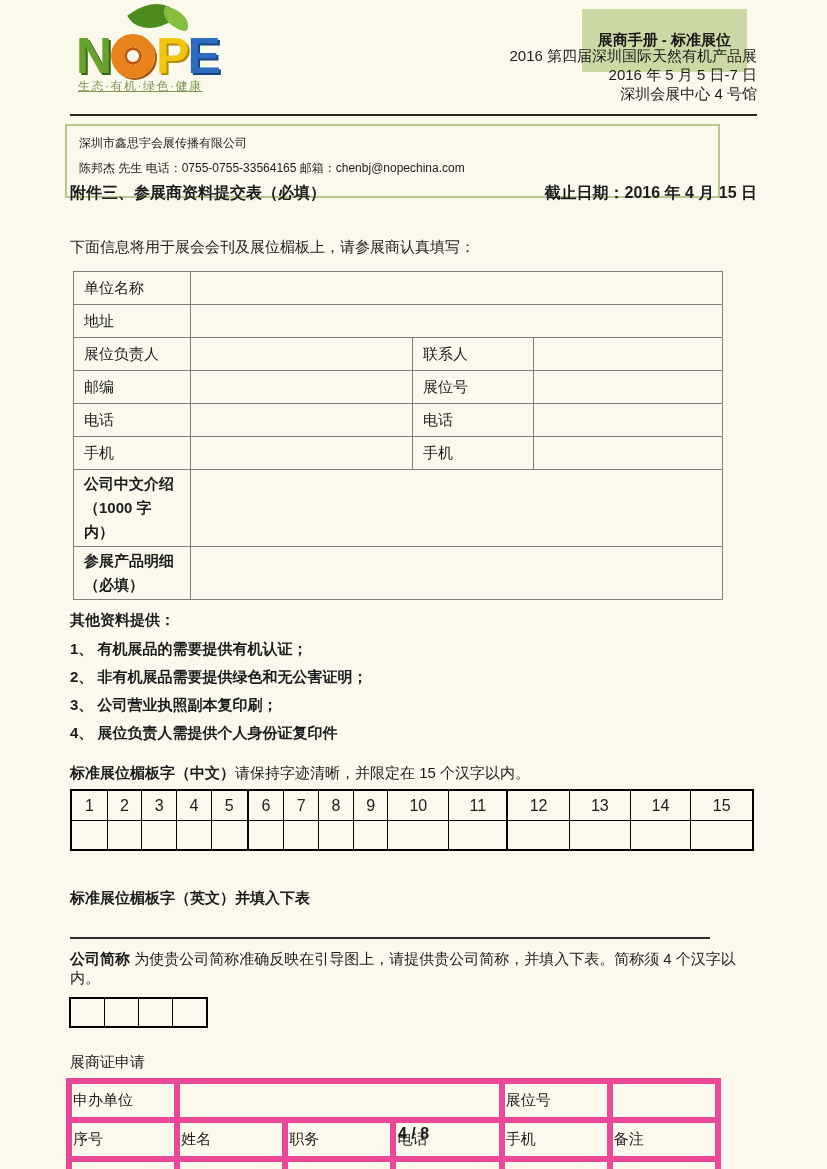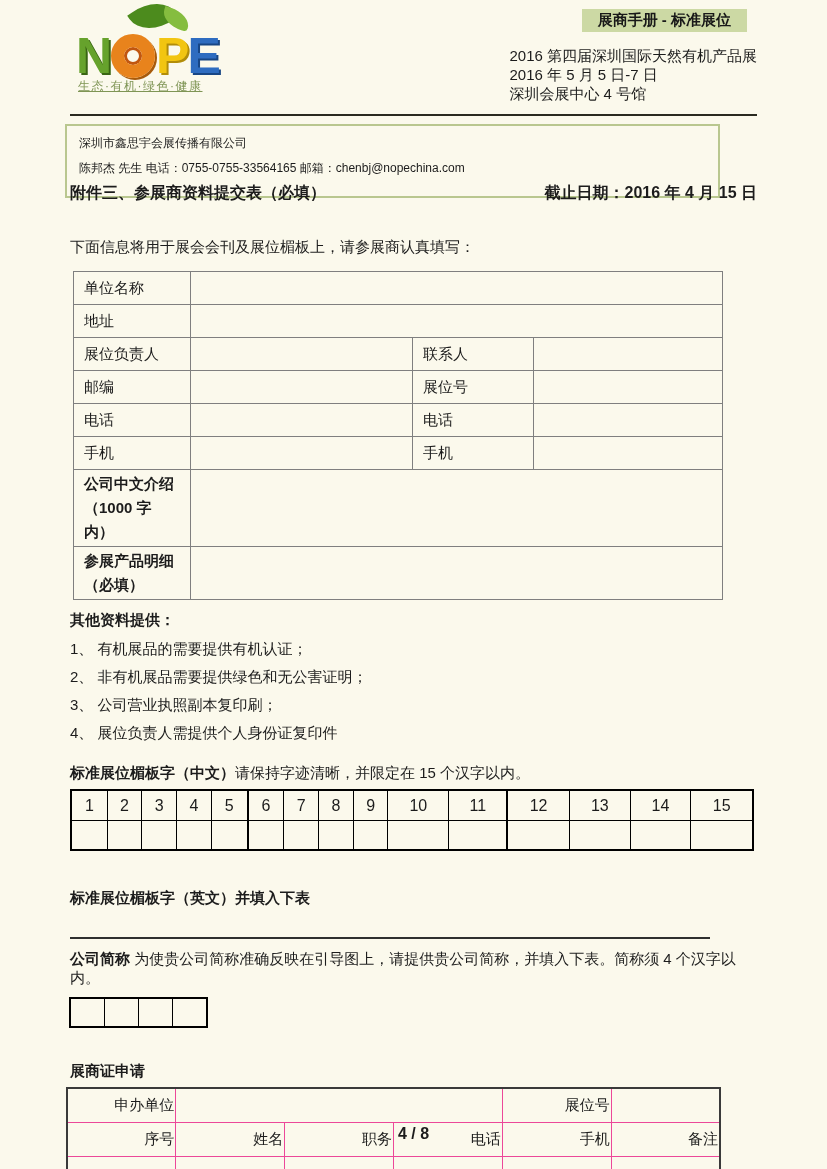--- a/index.html
+++ b/index.html
@@ -22,58 +22,58 @@
   .logo-letters{position:absolute;left:4px;top:26px;display:flex;align-items:center;}
   .logo-letter{font-size:50px;font-weight:bold;line-height:56px;letter-spacing:-2px;}
   .l-n{color:#66a22c;text-shadow:2px 2px 0 #396513;}
   .l-p{color:#f2c511;text-shadow:2px 2px 0 #b28d08;}
   .l-e{color:#2e6cc0;text-shadow:2px 2px 0 #174685;}
   .l-o{display:inline-block;width:18px;height:18px;border:13px solid #e8831c;
        border-radius:50%;margin:0 1px;box-shadow:2px 2px 0 #a85b0c, inset 0 0 0 3px #c1560f;}
   .tagline{position:absolute;left:6px;bottom:3px;color:#7f9555;font-size:12px;
            letter-spacing:1.5px;text-decoration:underline;}
   .badge{position:absolute;top:9px;right:10px;background:#ccd9a4;color:#181818;
-         font-weight:bold;font-size:15px;padding:2px 16px;}
-  .event-info{position:absolute;right:0;top:46px;line-height:19px;font-size:15px;}
+         font-weight:bold;font-size:15px;padding:22px 16px;}
+  .event-info{position:absolute;right:0;top:46px;text-align:right;line-height:19px;font-size:15px;}
   
   .contact-box{margin-left:-5px;margin-top:8px;width:655px;box-sizing:border-box;
                border:2px solid #b9c78f;padding:5px 12px 15px 12px;line-height:25px;font-size:12px;}
   .attachment-row{position:relative;margin-top:-15px;display:flex;
                   justify-content:space-between;font-weight:bold;font-size:16px;text-align:center;}
   .intro{margin-top:34px;}
   
   table{border-collapse:collapse;}
   .info-table{margin-top:14px;margin-left:3px;width:650px;table-layout:fixed;}
   .info-table td{border:1px solid #7f7f7f;padding:2px 10px;vertical-align:middle;}
   .info-table tr.short td{height:28px;}
   .info-table tr.tall td{height:48px;}
   .info-table td.blabel{font-weight:bold;line-height:24px;}
   
   .other-title{margin-top:11px;font-weight:bold;}
-  .other-item{margin-top:9px;line-height:19px;}
+  .other-item{margin-top:9px;line-height:19px;font-weight:bold;}
   
   .meiban-title{margin-top:22px;}
   .meiban-title b{font-weight:bold;}
   .cn-table{margin-top:6px;width:684px;border:2px solid #000;}
   .cn-table td{border:1px solid #000;text-align:center;font-size:16px;}
   .cn-table td.thick{border-right-width:2px;}
   .cn-table tr.nums td{height:27px;}
   .cn-table tr.blank td{height:26px;}
   
   .en-title{margin-top:38px;font-weight:bold;}
   .en-line{margin-top:29px;width:640px;border-bottom:2px solid #2f2f2f;}
   
   .abbr-para{margin-top:11px;}
   .abbr-para b{font-weight:bold;}
   .abbr-table{margin-top:9px;margin-left:-1px;border:2px solid #000;}
   .abbr-table td{border:1px solid #000;width:31px;height:25px;}
   
-  .cert-title{margin-top:34px;font-weight:bold;}
+  .cert-title{margin-top:25px;font-weight:normal;}
   .cert-table{margin-top:6px;margin-left:-4px;width:655px;table-layout:fixed;border:2px solid #3a3a3a;}
-  .cert-table td{border:1px solid #ec4899;text-align:right;vertical-align:middle;}
+  .cert-table td{border:6px solid #ec4899;text-align:left;vertical-align:middle;}
   .cert-table tr.r1 td{height:31px;}
   .cert-table tr.rh td{height:31px;}
   .cert-table tr.rd td{height:27px;}
   
   .footer{position:absolute;bottom:26px;left:0;width:100%;text-align:center;
           font-weight:bold;font-size:16px;}
 </style>
 </head>
 <body>
 

